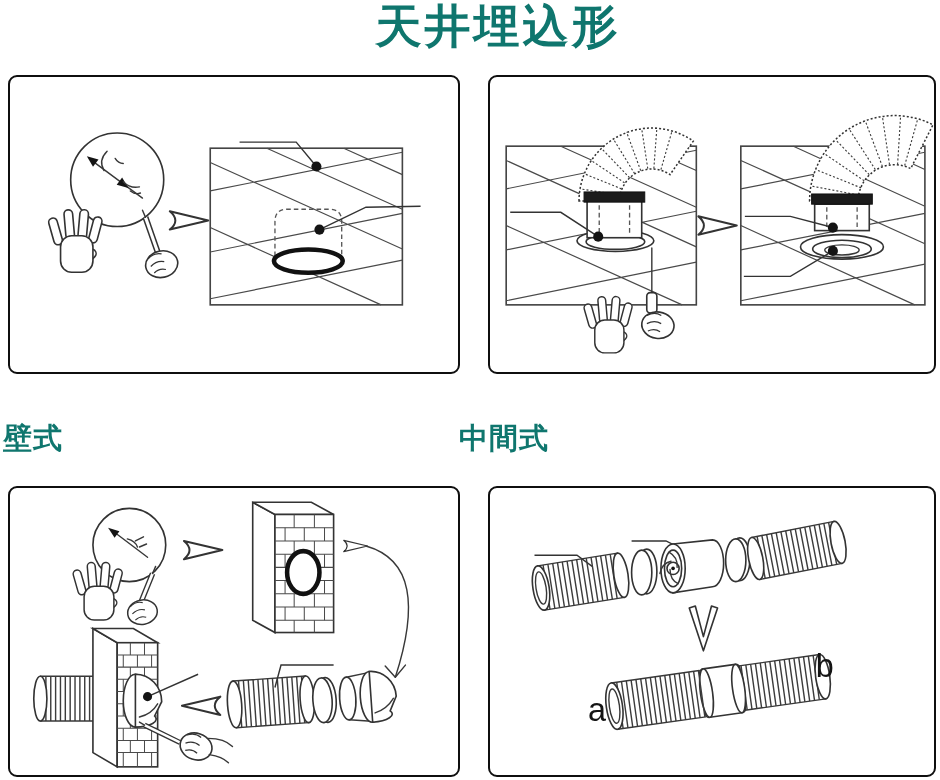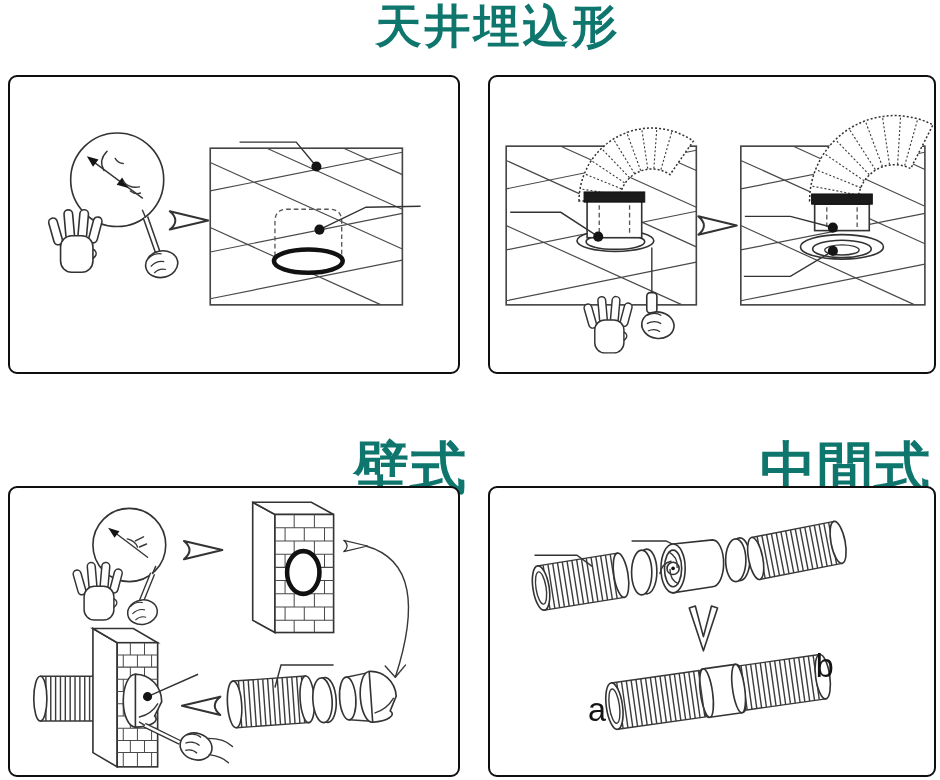--- a/index.html
+++ b/index.html
@@ -1,21 +1,21 @@
 <!DOCTYPE html>
 <html><head>
 <meta charset="utf-8">
 <style>
   html,body{margin:0;padding:0;background:#fff;}
   .stage{position:relative;width:940px;height:780px;background:#ffffff;overflow:hidden;
          font-family:"Liberation Sans",sans-serif;color:#0f766e;}
   .title-top{position:absolute;top:3px;left:28px;width:940px;margin:0;text-align:center;
              font-size:46px;line-height:1;font-weight:800;letter-spacing:3px;}
-  .title-mid{position:absolute;top:424px;margin:16px;text-align:right;
-             font-size:56px;line-height:1;font-weight:800;letter-spacing:1px;}
+  .title-mid{position:absolute;top:424px;margin:0;text-align:left;
+             font-size:29px;line-height:1;font-weight:800;letter-spacing:1px;}
   .panel{position:absolute;background:#fff;border:2.5px solid #0f0f0f;border-radius:9px;}
   .panel svg{position:absolute;left:0;top:0;width:100%;height:100%;}
   
   .s    {stroke:#383838;fill:none;stroke-width:1.4;stroke-linecap:round;}
   .sw   {fill:#ffffff;stroke:#333333;stroke-width:1.6;}
   .rib  {stroke:#3a3a3a;stroke-width:1.1;fill:none;stroke-dasharray:2 2;}
   .band {fill:#ffffff;stroke:#333333;stroke-width:1.5;stroke-dasharray:2 2;}
   .corr {stroke:#3c3c3c;fill:none;stroke-dasharray:1.4 3.4;}
   .dash {stroke:#555555;fill:none;stroke-width:1.3;stroke-dasharray:4.5 3;}
   .grid {stroke:#4a4a4a;stroke-width:1.15;fill:none;}
@@ -141,21 +141,21 @@
         <circle cx="339" cy="148" r="5" class="dot"></circle>
       </g>
       <g>
         <polyline points="251,196 297,196 339,171" class="lead"></polyline>
         <circle cx="339" cy="171" r="5" class="dot"></circle>
       </g>
     </svg>
   </div>
 
   <h2 class="title-mid" style="left:8px;width:448px;transform:translateX(-5px);">壁式</h2>
-  <h2 class="title-mid" style="left:488px;width:444px;transform:translateX(-17px);">中間式</h2>
+  <h2 class="title-mid" style="left:476px;width:444px;transform:translateX(-17px);">中間式</h2>
 
   <div class="panel" style="left:8px;top:486px;width:448px;height:287px;">
     <svg viewBox="0 0 443 282" preserveAspectRatio="none">
       <g>
         <circle cx="118" cy="56" r="36" class="sw" stroke-width="2"></circle>
         <line x1="100" y1="41" x2="136" y2="68" class="s"></line>
         <polygon points="97,39 108.2,42.4 103.4,48.8" class="dot"></polygon>
         <path d="M116,50 q8,2 10,8 M124,52 l8,-4 M128,58 l7,-3" class="s" stroke-width="1.1"></path>
       </g>
       <use href="#openHand" transform="translate(88,104) scale(0.92)"></use>

